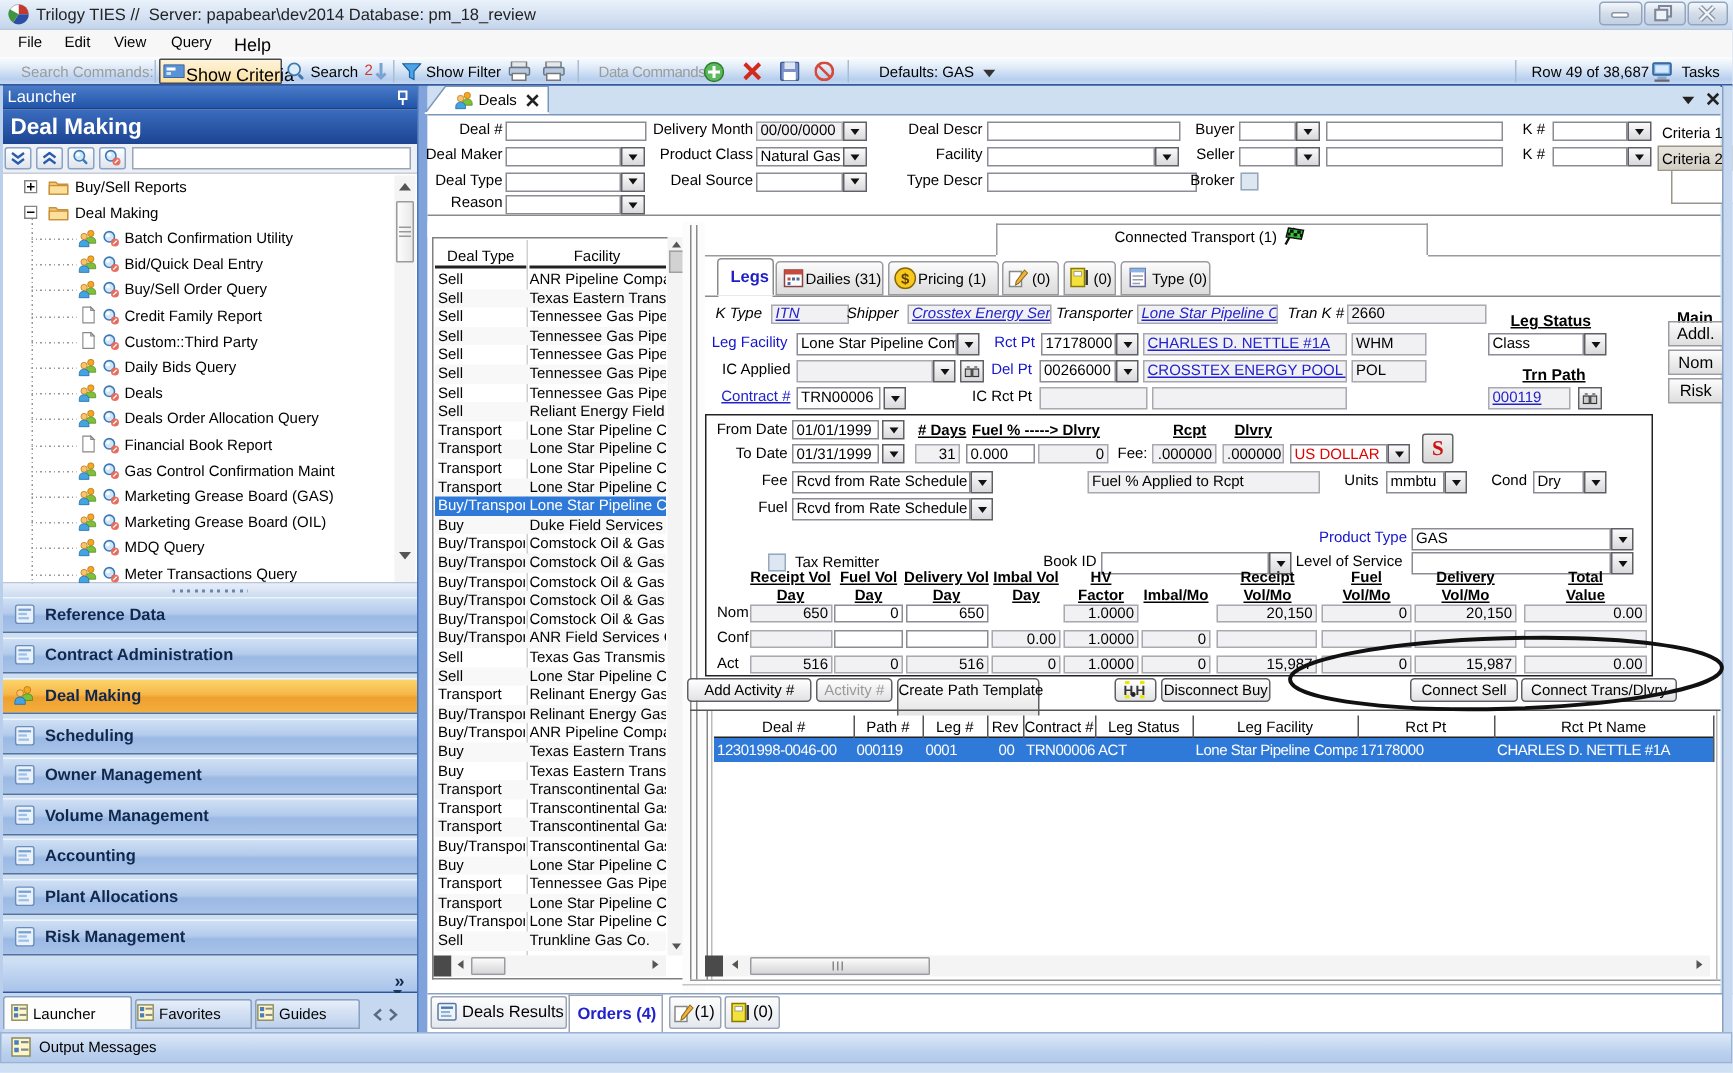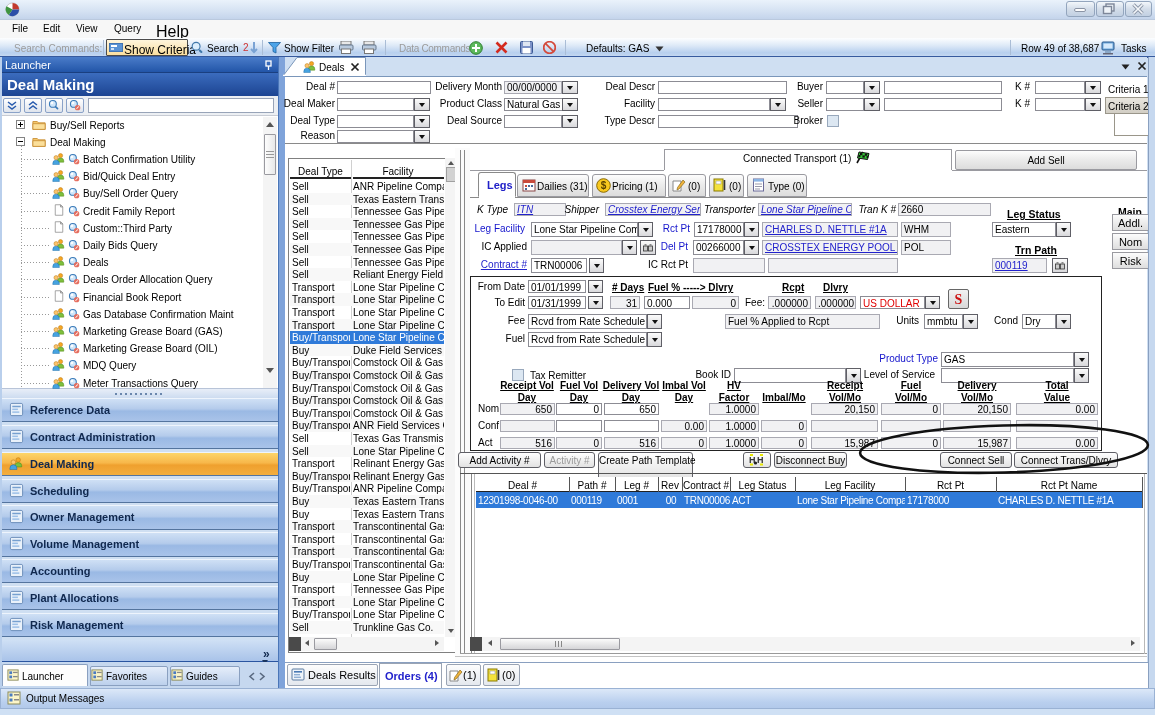--- a/index.html
+++ b/index.html
@@ -25,40 +25,41 @@
 </style></head><body>
 <div id="app">
 
 <div class="abs" style="left:0;top:0;width:1155px;height:20px;background:linear-gradient(#eaf2fb,#d4e1f2 60%,#c4d4eb);border-bottom:1px solid #bac9de"></div>
 <svg class="abs" style="left:5px;top:2px" width="15" height="15" viewBox="0 0 16 16">
  <circle cx="8" cy="8" r="7" fill="#fff" stroke="#999" stroke-width=".5"></circle>
  <path d="M8 1 A7 7 0 0 1 15 8 L8 8 Z" fill="#c23a2e"></path>
  <path d="M15 8 A7 7 0 0 1 4 13.8 L8 8 Z" fill="#2b4ea8"></path>
  <path d="M4 13.8 A7 7 0 0 1 1.6 4.4 L8 8 Z" fill="#3f9440"></path>
 </svg>
+<div class="lbl" style="left:24px;top:4px;font-size:11px;color:#222">Trilogy TIES //&nbsp; Server: papabear\dev2014 Database: pm_18_review</div>
 
 <div class="abs" style="left:1066px;top:1px;width:29px;height:16px;background:linear-gradient(#f3f7fb,#d3dde9 50%,#c2d0e2);border:1px solid #93a5bd;border-radius:3px"></div>
 <div class="abs" style="left:1096px;top:1px;width:28px;height:16px;background:linear-gradient(#f3f7fb,#d3dde9 50%,#c2d0e2);border:1px solid #93a5bd;border-radius:3px"></div>
 <div class="abs" style="left:1125px;top:1px;width:27px;height:16px;background:linear-gradient(#f3f7fb,#d3dde9 50%,#c2d0e2);border:1px solid #93a5bd;border-radius:3px"></div>
 <div class="abs" style="left:1074px;top:8px;width:12px;height:4px;background:#fdfdfd;border:1px solid #8a94a5;border-radius:2px"></div>
 <svg class="abs" style="left:1102px;top:3px" width="14" height="12" viewBox="0 0 14 12">
       <rect x="4" y="1" width="8" height="7" fill="#eef3f8" stroke="#7d8799" stroke-width="1.4"></rect>
       <rect x="1.5" y="3.5" width="8" height="7" fill="#eef3f8" stroke="#7d8799" stroke-width="1.4"></rect>
     </svg>
 <svg class="abs" style="left:1131px;top:3px" width="14" height="12" viewBox="0 0 14 12">
       <path d="M2.5 1.5 L11.5 10.5 M11.5 1.5 L2.5 10.5" stroke="#8b96a8" stroke-width="3.4" fill="none"></path>
       <path d="M2.5 1.5 L11.5 10.5 M11.5 1.5 L2.5 10.5" stroke="#f4f7fa" stroke-width="1.6" fill="none"></path>
     </svg>
 
 <div class="abs" style="left:0;top:20px;width:1155px;height:18px;background:#f7f7f7"></div>
 <div class="lbl" style="left:12px;top:23px;font-size:10px">File</div>
 <div class="lbl" style="left:43px;top:23px;font-size:10px">Edit</div>
 <div class="lbl" style="left:76px;top:23px;font-size:10px">View</div>
 <div class="lbl" style="left:114px;top:23px;font-size:10px">Query</div>
-<div class="lbl" style="left:156px;top:23px;font-size:16px">Help</div>
+<div class="lbl" style="left:156px;top:23px;font-size:12px">Help</div>
 <div class="abs" style="left:0;top:38px;width:1155px;height:19px;background:linear-gradient(#fdfeff,#dde9f7 40%,#b7cfee 78%,#c8daf2)"></div>
 <div class="abs" style="left:0;top:56px;width:1155px;height:2px;background:#365a9e"></div>
 <div class="lbl" style="left:14px;top:43px;color:#9b9b9b;font-size:10px">Search Commands:</div>
 <div class="vline" style="left:103px;top:40px;height:15px;background:#aabdd6"></div>
 <div class="abs" style="left:106px;top:39px;width:82px;height:17px;background:linear-gradient(#fef4dc,#fbdf9f);border:1px solid #4b4b4b;border-radius:1px"></div>
 <svg class="abs" style="left:109px;top:43px" width="14" height="9" viewBox="0 0 14 9">
       <rect x="0" y="0" width="14" height="9" rx="1" fill="#5a92d4" stroke="#2d5a96"></rect>
       <rect x="2" y="2" width="6" height="2" fill="#fff"></rect>
       <rect x="2" y="5" width="3" height="2" fill="#cfe2f8"></rect>
     </svg>
@@ -308,21 +309,21 @@
 <circle cx="5" cy="7" r="2.6" fill="#fcc46a" stroke="#b57410" stroke-width=".6"></circle>
 <path d="M1 14 Q1 10 5 10 Q9 10 9 14 L9 15.5 L1 15.5 Z" fill="#45a3e0" stroke="#1b6aa8" stroke-width=".6"></path>
 </svg>
 <svg style="position:absolute;left:68px;top:307.7999999999999px" width="12" height="12" viewBox="0 0 16 16">
 <circle cx="6.5" cy="6.5" r="4.6" fill="#cfe6fa" stroke="#3a7ab8" stroke-width="1.4"></circle>
 <circle cx="5.3" cy="5.2" r="1.8" fill="#fff" opacity=".9"></circle>
 <rect x="9.5" y="9" width="5.5" height="2.2" rx="1" fill="#3a7ab8" transform="rotate(45 10 10)"></rect>
 <circle cx="11.5" cy="11.5" r="3.6" fill="#e86a5a" opacity="0.95"></circle>
       <rect x="9.4" y="10.9" width="4.2" height="1.2" fill="#fff" transform="rotate(-45 11.5 11.5)"></rect>
     </svg>
-<div class="lbl" style="left:83px;top:308.7999999999999px;font-size:10px">Gas Database Confirmation Maint</div>
+<div class="lbl" style="left:83px;top:308.7999999999999px;font-size:10px">Gas Control Confirmation Maint</div>
 <div class="abs" style="left:21px;top:313.7999999999999px;width:30px;height:1px;background-image:repeating-linear-gradient(90deg,#999 0 1px,transparent 1px 3px)"></div>
 <svg style="position:absolute;left:52px;top:323.9999999999999px" width="13" height="13" viewBox="0 0 16 16">
 <circle cx="10.5" cy="4.5" r="2.6" fill="#f5a623" stroke="#b57410" stroke-width=".6"></circle>
 <path d="M6.5 11 Q6.5 7.5 10.5 7.5 Q14.5 7.5 14.5 11 L14.5 12.5 L6.5 12.5 Z" fill="#7ebf3c" stroke="#4e8716" stroke-width=".6"></path>
 <circle cx="5" cy="7" r="2.6" fill="#fcc46a" stroke="#b57410" stroke-width=".6"></circle>
 <path d="M1 14 Q1 10 5 10 Q9 10 9 14 L9 15.5 L1 15.5 Z" fill="#45a3e0" stroke="#1b6aa8" stroke-width=".6"></path>
 </svg>
 <svg style="position:absolute;left:68px;top:324.9999999999999px" width="12" height="12" viewBox="0 0 16 16">
 <circle cx="6.5" cy="6.5" r="4.6" fill="#cfe6fa" stroke="#3a7ab8" stroke-width="1.4"></circle>
 <circle cx="5.3" cy="5.2" r="1.8" fill="#fff" opacity=".9"></circle>
@@ -713,21 +714,20 @@
 <div class="lbl" style="left:743px;top:153px;font-size:10px">Connected Transport (1)</div>
 <svg class="abs" style="left:854px;top:150px" width="16" height="14" viewBox="0 0 16 14">
 <line x1="3" y1="13" x2="9" y2="2" stroke="#111" stroke-width="1.6"></line>
 <path d="M5 2 L15 3.5 L13.5 9.5 L3.5 8 Z" fill="#35c435" stroke="#111" stroke-width="1"></path>
 <rect x="6" y="3" width="2.4" height="2.2" fill="#111"></rect>
       <rect x="10.8" y="3.6" width="2.4" height="2.2" fill="#111"></rect>
 <rect x="8.4" y="5.4" width="2.4" height="2.2" fill="#111"></rect>
       <rect x="4.6" y="5" width="1.8" height="2" fill="#111"></rect>
       <rect x="12.6" y="6" width="1.6" height="2" fill="#111"></rect>
 </svg>
-<div class="tab-gray" style="left:955px;top:150px;width:182px;height:20px;border-radius:2px;line-height:20px">Add Sell</div>
 <div class="hline" style="left:470px;top:170px;width:194px;background:#9a9aa0"></div>
 <div class="hline" style="left:952px;top:170px;width:195px;background:#9a9aa0"></div>
 <div class="abs" style="left:478px;top:172px;width:38px;height:25px;background:#fff;border:1px solid #8a8a8a;border-bottom:1px solid #fff;border-radius:3px 3px 0 0;z-index:3"></div>
 <div class="lbl b" style="left:487px;top:179px;font-size:11px;color:#2020c8;z-index:4">Legs</div>
 <div class="tab-gray" style="left:517px;top:174px;width:72px;height:23px;border-radius:3px 3px 0 0"></div>
 <div class="tab-gray" style="left:592px;top:174px;width:74px;height:23px;border-radius:3px 3px 0 0"></div>
 <div class="tab-gray" style="left:668px;top:174px;width:38px;height:23px;border-radius:3px 3px 0 0"></div>
 <div class="tab-gray" style="left:709px;top:174px;width:35px;height:23px;border-radius:3px 3px 0 0"></div>
 <div class="tab-gray" style="left:747px;top:174px;width:60px;height:23px;border-radius:3px 3px 0 0"></div>
 <svg class="abs" style="left:522px;top:178px" width="14" height="14" viewBox="0 0 14 14">
@@ -783,21 +783,21 @@
 <div class="db" style="left:638px;top:222px;width:15px;height:15px">
       <i></i>
     </div>
 <div class="lbl r" style="left:580px;top:223px;width:110px;font-size:10px;color:#1414cc">Rct Pt</div>
 <div class="in " style="left:694px;top:222px;width:50px;height:15px;line-height:14px">17178000</div>
 <div class="db" style="left:744px;top:222px;width:15px;height:15px">
       <i></i>
     </div>
 <div class="in ro " style="left:762px;top:222px;width:136px;height:15px;line-height:14px"><span class="link">CHARLES D. NETTLE #1A</span></div>
 <div class="in ro " style="left:901px;top:222px;width:50px;height:15px;line-height:14px">WHM</div>
-<div class="in " style="left:992px;top:222px;width:64px;height:15px;line-height:14px">Eastern</div>
+<div class="in " style="left:992px;top:222px;width:64px;height:15px;line-height:14px">Class</div>
 <div class="db" style="left:1056px;top:222px;width:15px;height:15px">
       <i></i>
     </div>
 <div class="lbl r" style="left:417px;top:241px;width:110px;font-size:10px;color:#000">IC Applied</div>
 <div class="in ro " style="left:531px;top:240px;width:91px;height:15px;"></div>
 <div class="db" style="left:622px;top:240px;width:15px;height:15px">
       <i></i>
     </div>
 <div class="abs" style="left:640px;top:240px;width:16px;height:15px;background:linear-gradient(#fbfbfb,#d9d9dc);border:1px solid #5f5f66"></div>
 <svg class="abs" style="left:643px;top:243px" width="10" height="9" viewBox="0 0 10 9">
@@ -833,21 +833,21 @@
 <div class="abs" style="left:470px;top:276px;width:632px;height:175px;border:1px solid #222"></div>
 <div class="lbl r" style="left:415px;top:281px;width:110px;font-size:10px;color:#000">From Date</div>
 <div class="in " style="left:528px;top:280px;width:58px;height:13px;line-height:13px">01/01/1999</div>
 <div class="db" style="left:588px;top:280px;width:15px;height:13px">
       <i></i>
     </div>
 <div class="lbl b u" style="left:612px;top:282px;font-size:10px"># Days</div>
 <div class="lbl b u" style="left:648px;top:282px;font-size:10px">Fuel % -----&gt; Dlvry</div>
 <div class="lbl b u" style="left:782px;top:282px;font-size:10px">Rcpt</div>
 <div class="lbl b u" style="left:823px;top:282px;font-size:10px">Dlvry</div>
-<div class="lbl r" style="left:415px;top:297px;width:110px;font-size:10px;color:#000">To Edit</div>
+<div class="lbl r" style="left:415px;top:297px;width:110px;font-size:10px;color:#000">To Date</div>
 <div class="in " style="left:528px;top:296px;width:58px;height:13px;line-height:13px">01/31/1999</div>
 <div class="db" style="left:588px;top:296px;width:15px;height:13px">
       <i></i>
     </div>
 <div class="in ro " style="left:610px;top:296px;width:30px;height:13px;text-align:right;line-height:13px">31</div>
 <div class="in " style="left:644px;top:296px;width:46px;height:13px;line-height:13px">0.000</div>
 <div class="in ro " style="left:692px;top:296px;width:47px;height:13px;text-align:right;line-height:13px">0</div>
 <div class="lbl r" style="left:655px;top:297px;width:110px;font-size:10px;color:#000">Fee:</div>
 <div class="in ro " style="left:768px;top:296px;width:43px;height:13px;text-align:right;line-height:13px">.000000</div>
 <div class="in ro " style="left:815px;top:296px;width:41px;height:13px;text-align:right;line-height:13px">.000000</div>

